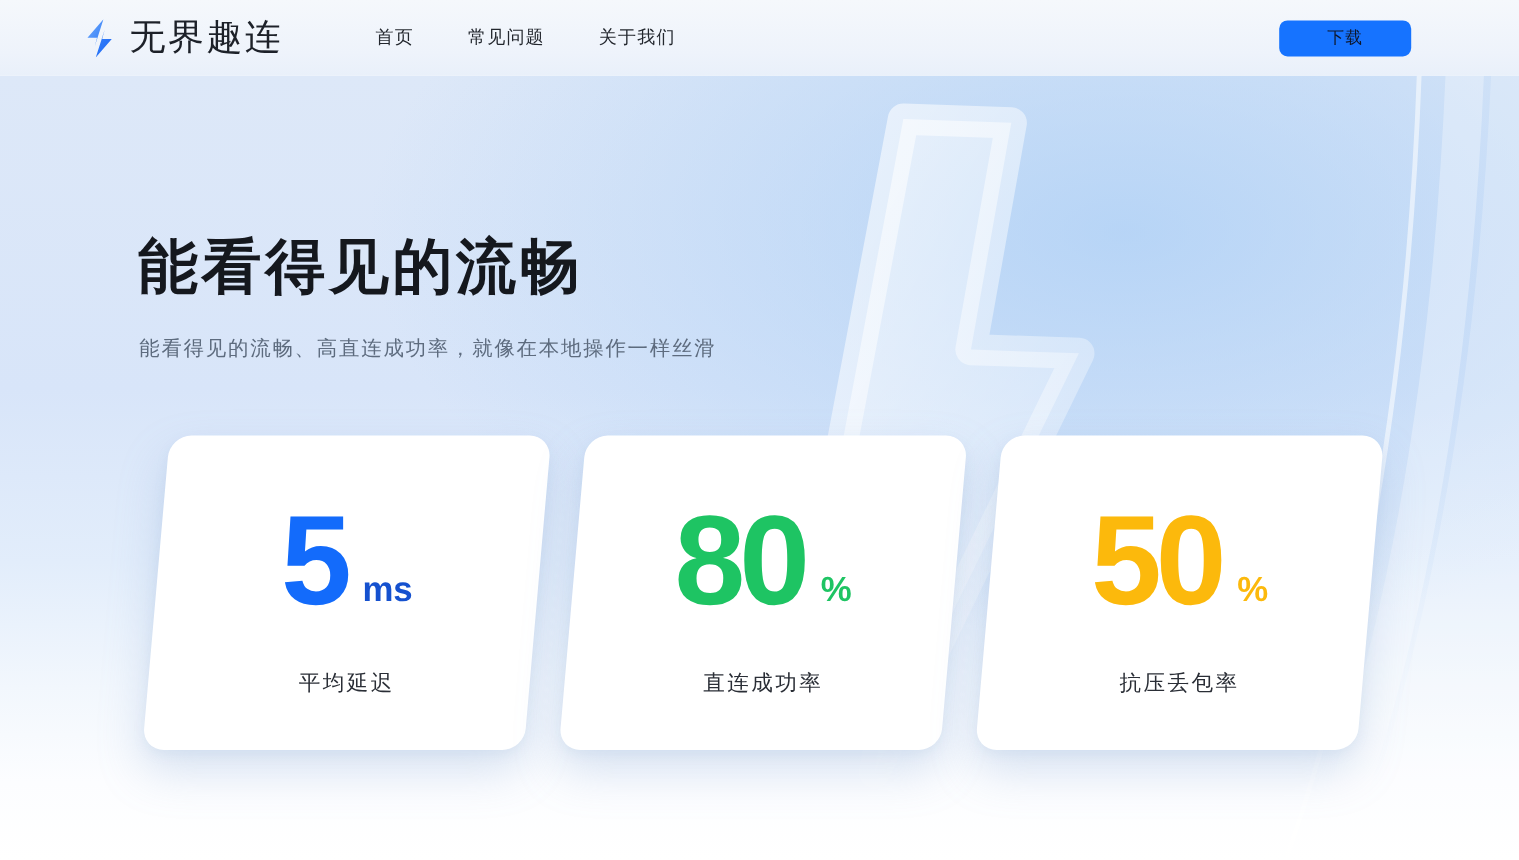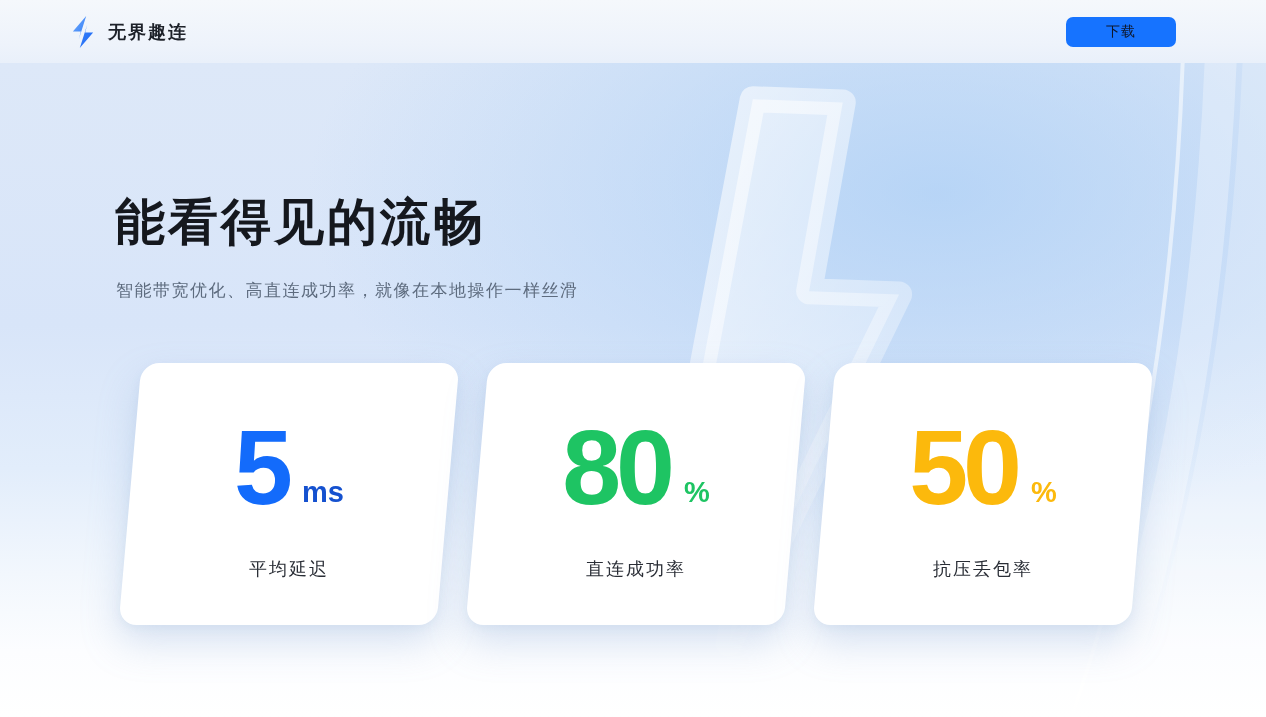--- a/index.html
+++ b/index.html
@@ -14,21 +14,21 @@
   .navbar {
     position: absolute; top: 0; left: 0; right: 0; height: 63px;
     background: linear-gradient(180deg, #f5f8fc 0%, #eef3fb 70%, #e9f0fa 100%);
     display: flex; align-items: center;
     padding: 0 90px 0 68px;
     z-index: 10;
   }
   .logo { display: flex; align-items: center; gap: 10px; cursor: pointer; }
   .logo-icon { width: 30px; height: 32px; display: block; }
   .brand-name {
-    font-size: 18px; font-weight: 700; color: #1d2129; letter-spacing: 2px;
+    font-size: 30px; font-weight: 400; color: #1d2129; letter-spacing: 2px;
   }
   .nav-links { display: flex; gap: 45px; margin-left: 77px; }
   .nav-link {
     font-size: 15px; color: #23272e; cursor: pointer; letter-spacing: 1px;
   }
   .download-btn {
     margin-left: auto;
     width: 110px; height: 30px;
     background: #1673ff; color: #0f172a;
     border: none; border-radius: 7px;
@@ -112,20 +112,25 @@
           <stop offset="0" stop-color="#3c85f9"></stop>
           <stop offset="1" stop-color="#1b66f5"></stop>
         </linearGradient>
       </defs>
       <path d="M17 0 L4.5 14.5 L12 14.5 L10 22 Z" fill="url(#lg1)"></path>
       <path d="M11 30 L23.5 15.5 L16 15.5 L18 8 Z" fill="url(#lg2)"></path>
     </svg>
     <span class="brand-name">无界趣连</span>
   </div>
 
+  <nav class="nav-links">
+    <span class="nav-link">首页</span>
+    <span class="nav-link">常见问题</span>
+    <span class="nav-link">关于我们</span>
+  </nav>
 
   <button class="download-btn">下载</button>
 </header>
 
 <section class="hero">
 
   <svg class="bg-art" width="1266" height="654" viewBox="0 0 1266 654">
     <defs>
       <linearGradient id="boltg" x1="0" y1="0" x2="0.8" y2="1">
         <stop offset="0" stop-color="#ffffff" stop-opacity="0.60"></stop>
@@ -142,21 +147,21 @@
       <path d="M1221 -10 Q 1205 390 1100 664" stroke="rgba(255,255,255,0.30)" stroke-width="32" fill="none"></path>
       <path d="M1243 -10 Q 1226 390 1116 680 L1266 680 L1266 -10 Z" fill="rgba(255,255,255,0.22)"></path>
     </g>
   </svg>
 
   <h1 class="hero-title">
     <br>
     <span>能看得见的流畅</span>
   </h1>
 
-  <p class="hero-subtitle">智能带宽优化、高直连成功率，就像在本地操作一样丝滑</p>
+  <p class="hero-subtitle">能看得见的流畅、高直连成功率，就像在本地操作一样丝滑</p>
 
   <div class="cards">
 
     <div class="card">
       <div class="card-inner">
         <div class="stat-row">
           <span class="stat-value" style="color: rgb(19, 107, 251);">5</span>
           <span class="stat-unit" style="color: rgb(21, 81, 207);">ms</span>
         </div>
         <div class="stat-label">平均延迟</div>

